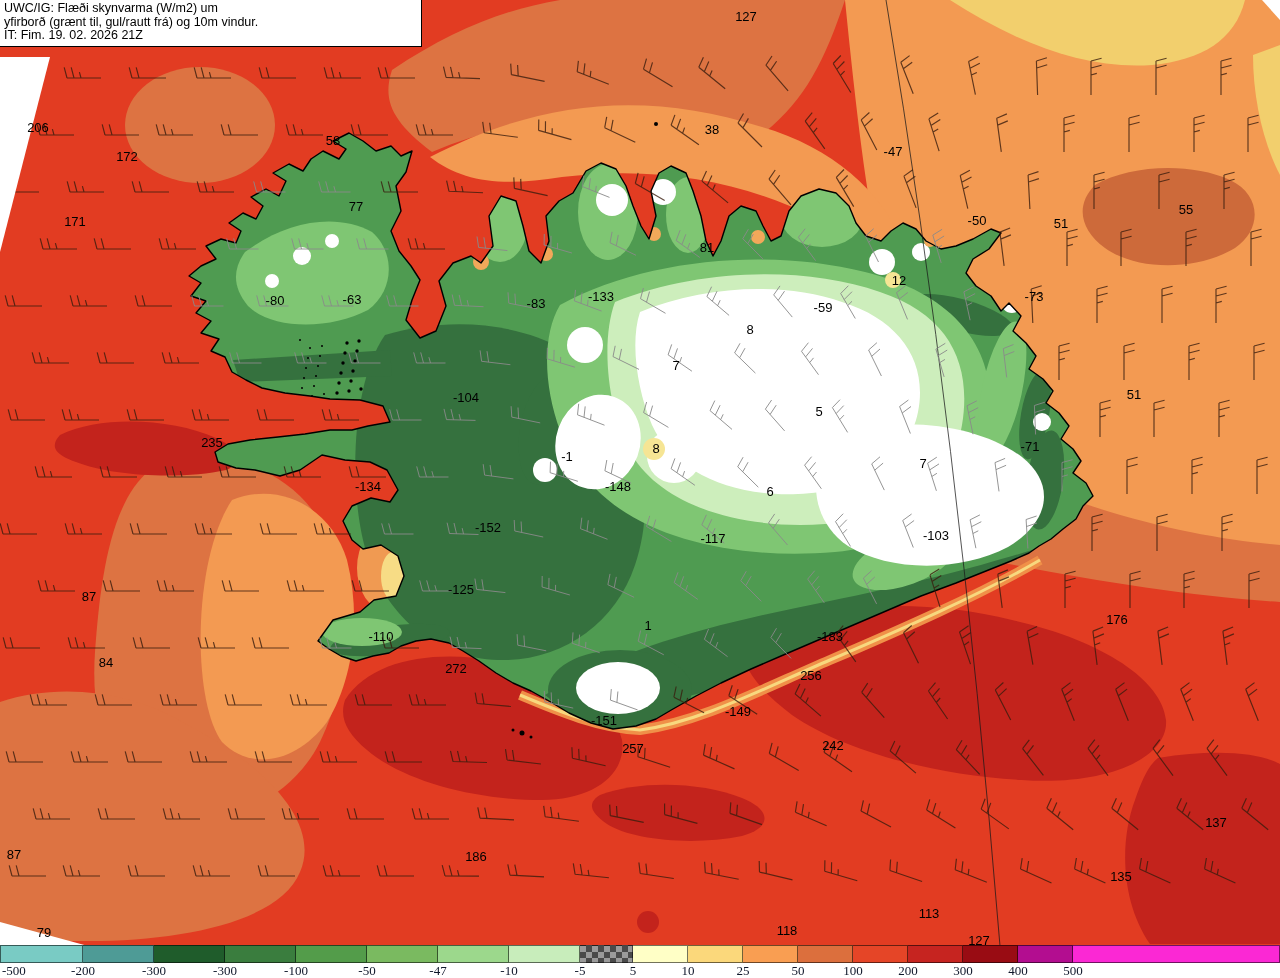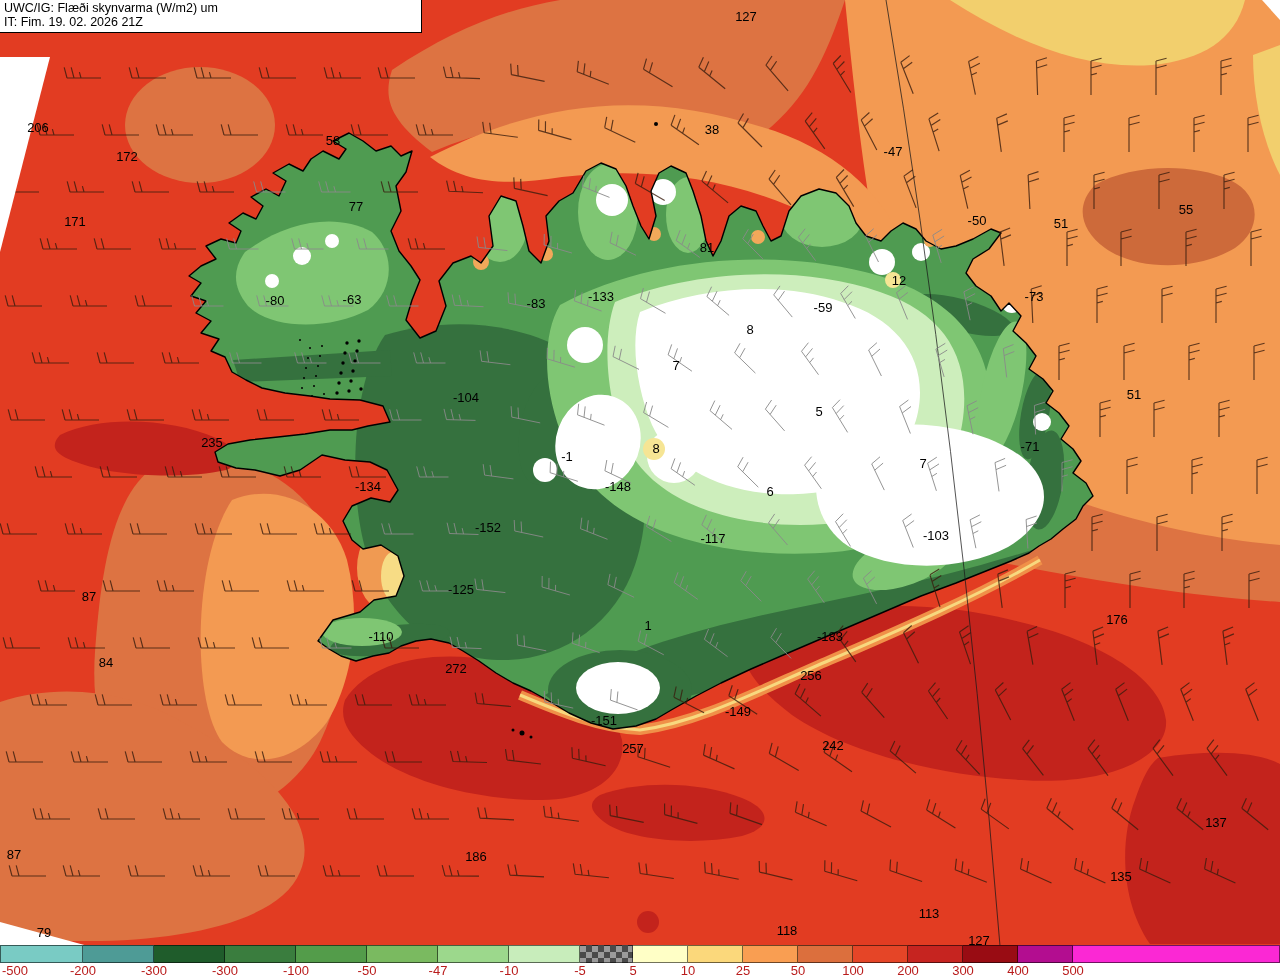--- a/index.html
+++ b/index.html
@@ -12,21 +12,21 @@
             padding:2px 5px 3px 4px;font-size:12.5px;line-height:13.5px;color:#000;z-index:30;}
   .titlebox .b{font-weight:normal;}
   
   .cbar{position:absolute;left:0;top:945px;width:1280px;height:33px;background:#fff;z-index:25;}
   .cbar .seg{position:absolute;top:0;height:18px;box-sizing:border-box;border:1px solid rgba(0,0,0,.55);border-left:none;}
   .cbar .seg.first{border-left:1px solid rgba(0,0,0,.55);}
   .cbar .seg.checker{background-color:#9a9a9a;
      background-image:linear-gradient(45deg,#4a4a4a 25%,transparent 25%,transparent 75%,#4a4a4a 75%),
                       linear-gradient(45deg,#4a4a4a 25%,transparent 25%,transparent 75%,#4a4a4a 75%);
      background-size:12px 12px;background-position:0 0,6px 6px;}
-  .cbar .tick{position:absolute;top:18px;height:15px;font-size:13px;color:#b91c1c;transform:translateX(-50%);white-space:nowrap;}
+  .cbar .tick{position:absolute;top:18px;height:15px;font-size:13px;color:#0f172a;transform:translateX(-50%);white-space:nowrap;font-family:Liberation Serif, serif;}
   .cbar .tick.first{transform:none;}
   .vlabel{font-size:13px;fill:#000;}
 </style>
 </head>
 <body>
 
 <div class="stage">
 
 <svg id="map" width="1280" height="946" viewBox="0 0 1280 946">
   <defs>
@@ -534,20 +534,21 @@
         <text class="vlabel" x="1121" y="881" text-anchor="middle">135</text>
         <text class="vlabel" x="929" y="918" text-anchor="middle">113</text>
         <text class="vlabel" x="787" y="935" text-anchor="middle">118</text>
         <text class="vlabel" x="979" y="945" text-anchor="middle">127</text>
         <text class="vlabel" x="746" y="21" text-anchor="middle">127</text>
       </g>
 </svg>
 
 <div class="titlebox">
   <div><span class="b">UWC/IG:</span><span> Flæði skynvarma (W/m2) um</span></div>
+  <div><span class="b"></span><span>yfirborð (grænt til, gul/rautt frá) og 10m vindur.</span></div>
   <div><span class="b"></span><span>IT: Fim. 19. 02. 2026 21Z</span></div>
 </div>
 
 <div class="cbar" id="cbar">
       <div class="seg first" style="left:0px;width:83px;background:#79cbc4;"></div>
       <div class="seg" style="left:83px;width:71px;background:#4e9b96;"></div>
       <div class="seg" style="left:154px;width:71px;background:#1f5c2b;"></div>
       <div class="seg" style="left:225px;width:71px;background:#3a7d3e;"></div>
       <div class="seg" style="left:296px;width:71px;background:#539c4a;"></div>
       <div class="seg" style="left:367px;width:71px;background:#7aba60;"></div>

